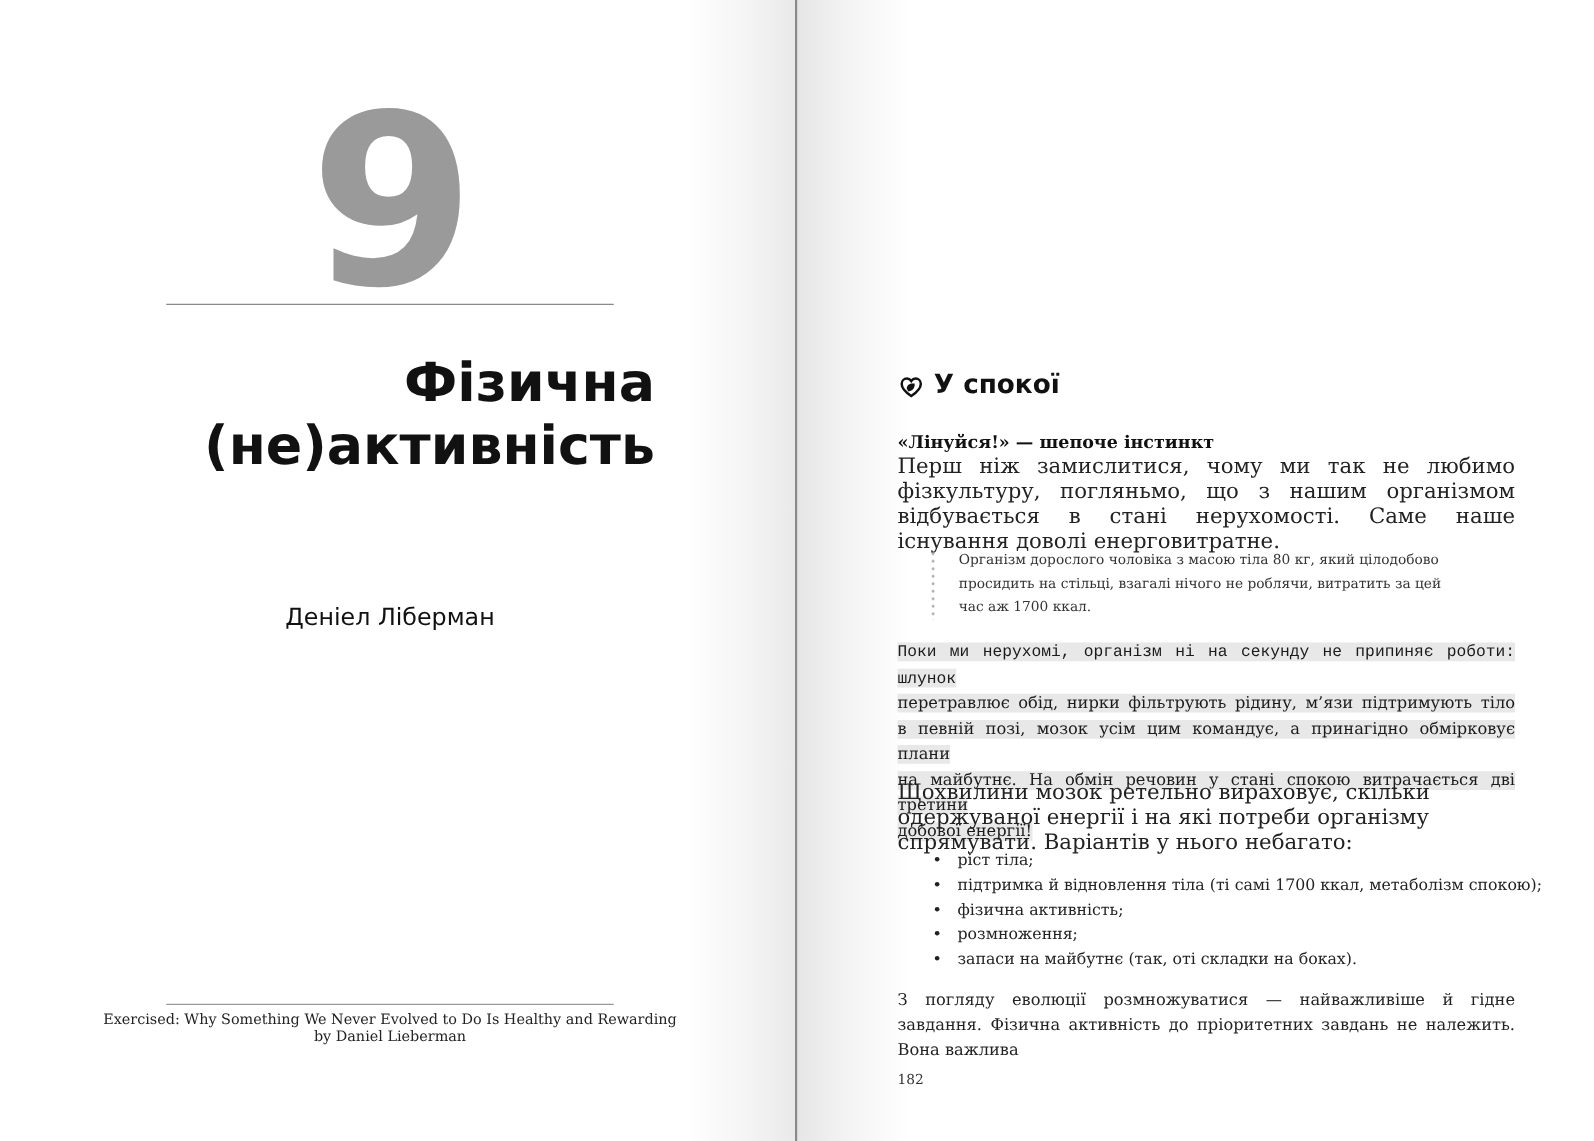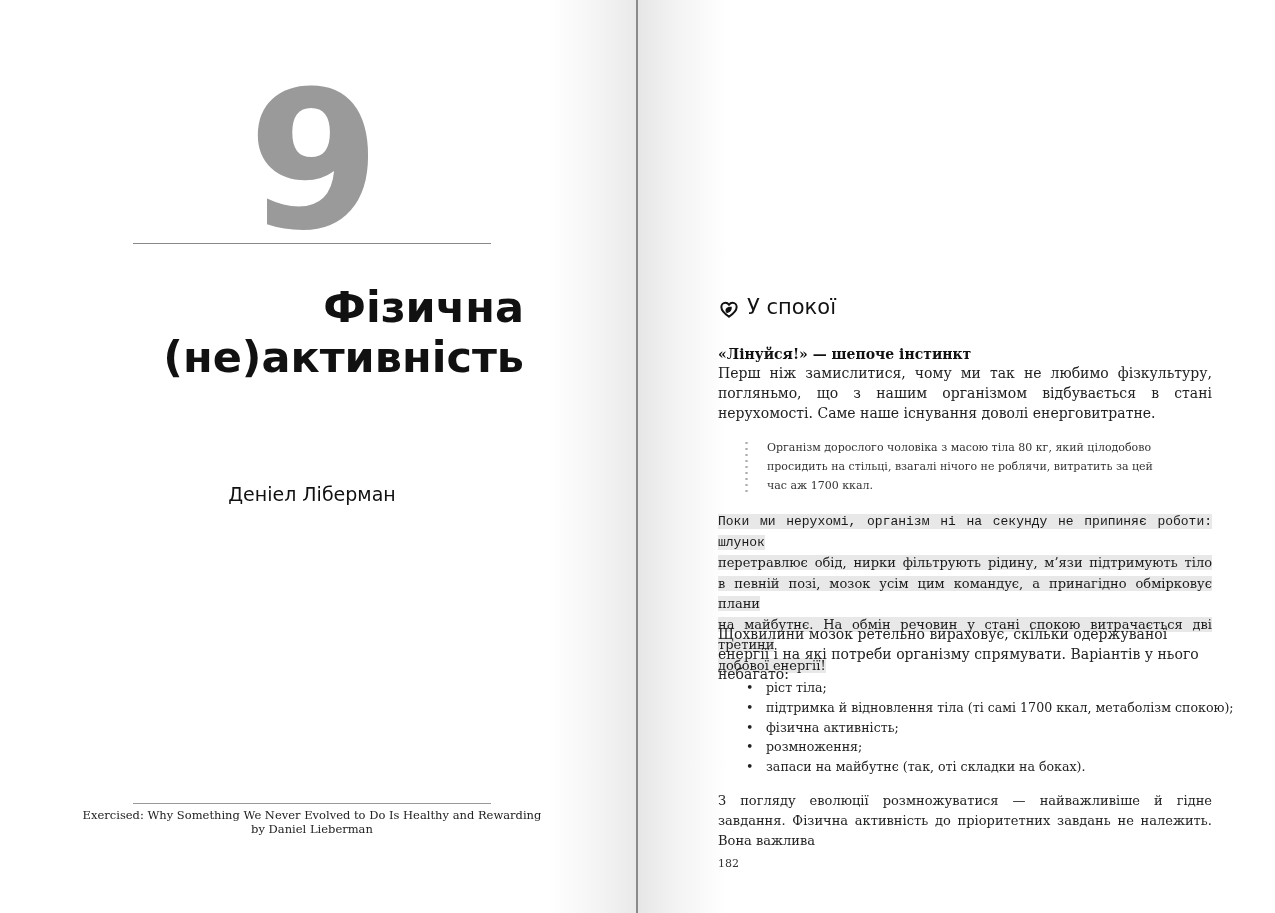--- a/index.html
+++ b/index.html
@@ -26,25 +26,25 @@
   .subtitle { position: absolute; left: 100px; width: 424px; top: 398px; text-align: center;
     font-family: "DejaVu Sans", sans-serif; font-weight: bold; font-size: 21px; line-height: 30px; color: #111; }
   .author { position: absolute; left: 100px; width: 424px; top: 482px; text-align: center;
     font-family: "DejaVu Sans", sans-serif; font-size: 19px; line-height: 24px; color: #111; }
   .rule-bottom { position: absolute; left: 133px; top: 803px; width: 358px; height: 1px; background: #999; }
   .orig-title { position: absolute; left: 60px; width: 504px; top: 808px; text-align: center;
     font-family: "DejaVu Serif", serif; font-size: 11.5px; line-height: 14px; color: #222; }
 
   
   .section-head { position: absolute; left: 720px; top: 293px;
-    font-family: "DejaVu Sans", sans-serif; font-weight: normal; font-size: 21px; line-height: 28px; color: #111;
+    font-family: "DejaVu Sans", sans-serif; font-weight: bold; font-size: 21px; line-height: 28px; color: #111;
     display: flex; align-items: center; gap: 9px; }
   .heart-icon { width: 18px; height: 18px; display: inline-block; }
   .content { position: absolute; left: 718px; width: 494px; font-family: "DejaVu Serif", serif;
-    font-size: 14px; line-height: 20px; color: #222; }
+    font-size: 17px; line-height: 20px; color: #222; }
   .subhead { position: absolute; left: 718px; top: 344px; font-weight: bold; font-size: 14px; line-height: 20px; color: #111; }
   .para1 { top: 363px; text-align: justify; }
   .quote { position: absolute; left: 745px; top: 438px; width: 420px; font-size: 11px; line-height: 19px; color: #333;
     padding-left: 22px; }
   .quote-dots { position: absolute; left: 0; top: 2px; width: 3px; height: 56px;
     background-image: radial-gradient(circle, #aaa 1px, transparent 1.3px); background-size: 3px 6px; }
   .highlight { top: 512px; font-size: 13px; line-height: 20.5px; color: #1a1a1a; text-align: justify; }
   .hl-line { background: #e8e8e8; display: inline; box-decoration-break: clone; -webkit-box-decoration-break: clone; }
   .para2 { top: 624px; }
   .list { position: absolute; left: 744px; top: 678px; width: 480px; margin: 0; padding: 0; list-style: none;

